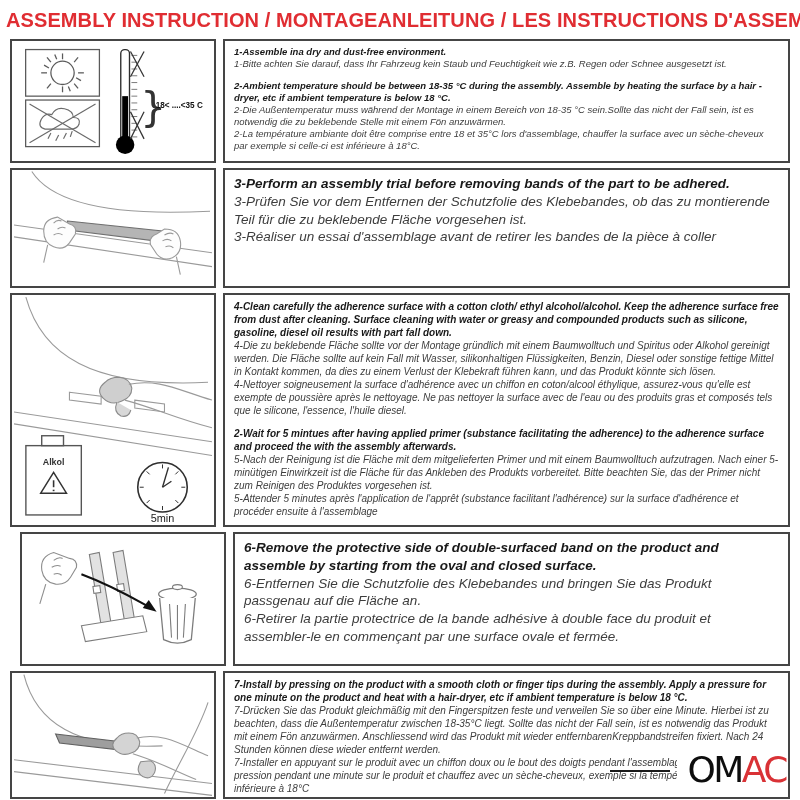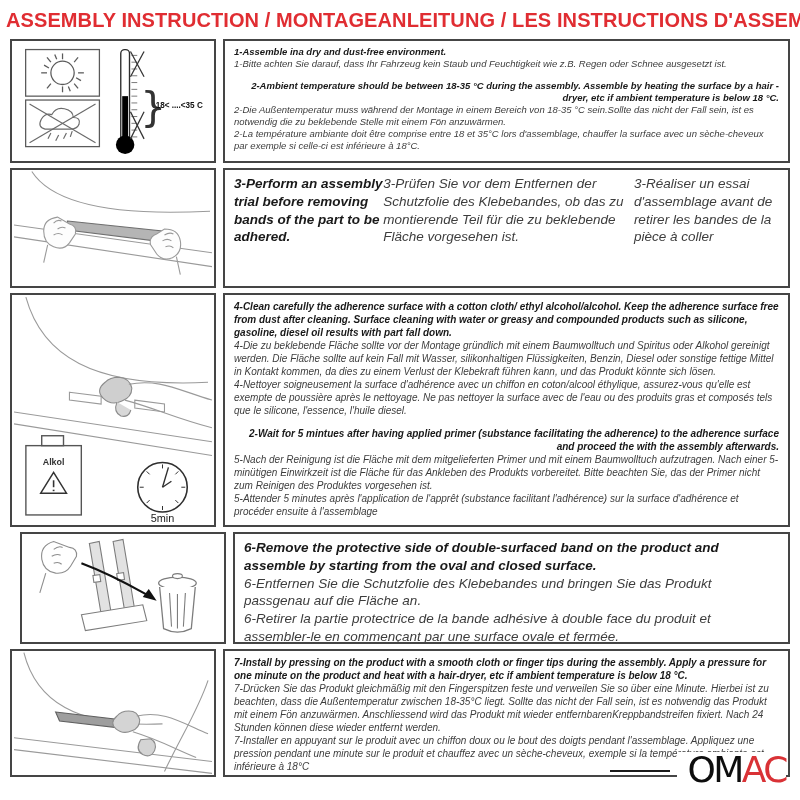--- a/index.html
+++ b/index.html
@@ -17,25 +17,25 @@
     flex:0 0 202px;border:2px solid #454545;background:#fff;
     display:flex;align-items:center;justify-content:center;overflow:hidden;
   }
   .text-box{
     flex:1;border:2px solid #454545;padding:5px 9px;color:#3d3d3d;
     overflow:hidden;background:#fff;font-style:italic;
   }
   .small{font-size:9.5px;line-height:1.26;}
   .mid{font-size:10px;line-height:1.3;}
   .large{font-size:13.5px;line-height:1.32;}
-  .vcenter{display:flex;flex-direction:row;justify-content:center;}
+  .vcenter{display:flex;flex-direction:column;}
   p{margin:0;}
   .b{font-weight:bold;color:#191919;}
-  .gap{margin-top:10px;text-align:right;}
-  .r1{height:124px;} .r2{height:120px;} .r3{height:234px;} .r4{height:112px;padding-left:10px;} .r5{height:128px;}
+  .gap{margin-top:10px;}
+  .r1{height:124px;} .r2{height:120px;} .r3{height:234px;} .r4{height:134px;padding-left:10px;} .r5{height:128px;}
   svg{display:block;}
   .logo{
     position:absolute;right:14px;bottom:12px;background:#fff;padding-left:10px;
     font-family:"DejaVu Sans",sans-serif;font-weight:normal;font-size:36px;
     letter-spacing:-2.5px;line-height:1;
   }
   .logo .lb{color:#0d0d0d;}
   .logo .lr{color:#d93236;}
   .logo-rule{
     position:absolute;right:130px;bottom:28px;width:60px;height:2px;background:#1a1a1a;

